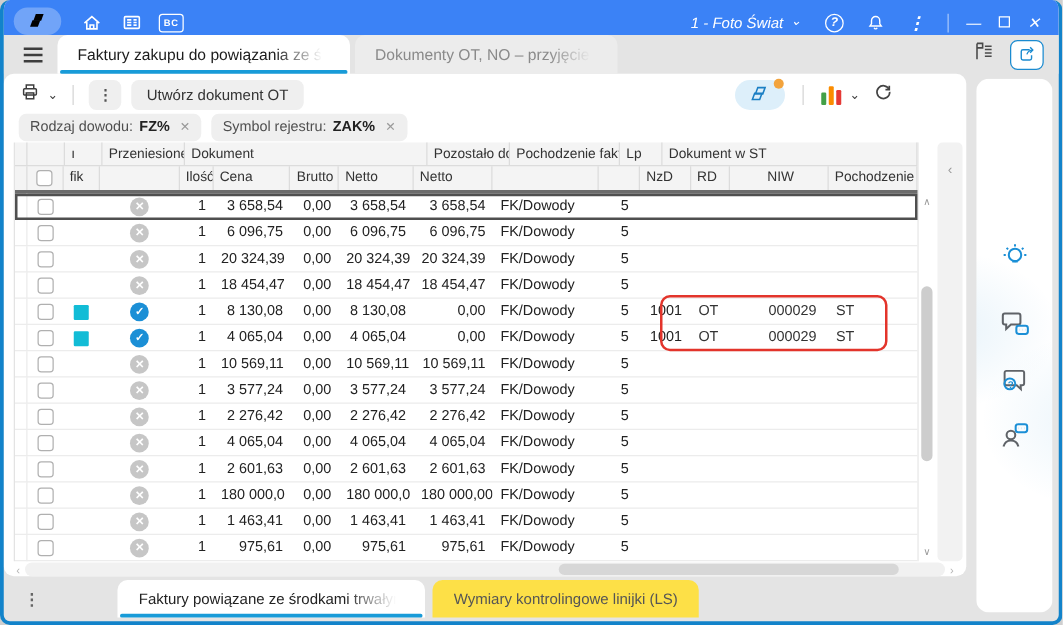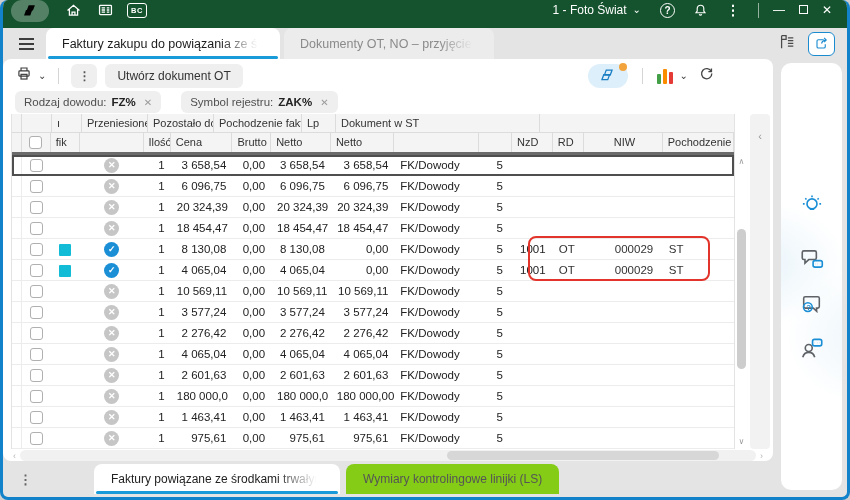--- a/index.html
+++ b/index.html
@@ -3,34 +3,34 @@
 <meta charset="utf-8">
 <style>
   * { margin:0; padding:0; box-sizing:border-box; }
   html,body { width:850px; height:500px; overflow:hidden; background:#cfcfcf; }
   body { font-family:"Liberation Sans", sans-serif; }
 
   .window{ width:850px; height:500px; border:3px solid #1283CA; border-top:none;
     border-radius:8px; overflow:hidden; display:flex; flex-direction:column; background:#E4E4E4; }
 
   
-  .titlebar{ height:28px; flex:0 0 28px; background:#14532d; display:flex; align-items:flex-start;
+  .titlebar{ height:28px; flex:0 0 28px; background:#3b82f6; display:flex; align-items:flex-end;
     padding:0 8px; color:#fff; }
   .tb-icon{ width:22px; height:20px; display:flex; align-items:center; justify-content:center; margin:0 5px; }
   .tb-icon svg{ stroke:#fff; fill:none; stroke-width:1.5; }
   .app-pill{ background:rgba(255,255,255,.28); border-radius:12px; width:38px; height:22px;
     display:flex; align-items:center; justify-content:center; margin-right:8px; }
   .bc-badge{ border:1.4px solid #fff; border-radius:3px; font-size:7.5px; font-weight:bold;
     padding:2px 3px; letter-spacing:.5px; }
   .open-html{ margin-left:10px; border:1.5px solid #fff; border-radius:13px; padding:3px 14px;
     font-size:12px; font-weight:bold; color:#fff; background:transparent; white-space:nowrap; }
   .search{ margin-left:84px; width:214px; height:21px; background:rgba(255,255,255,.30);
     border-radius:11px; display:flex; align-items:center; padding:0 9px; gap:6px; }
   .search span{ font-size:11.5px; color:#fff; }
-  .tb-right{ margin-left:auto; display:flex; align-items:center; }
+  .tb-right{ margin-left:auto; display:flex; align-items:center;font-style:italic; }
   .company{ font-size:12px; white-space:nowrap; }
   .chev{ font-size:10px; margin:0 10px 0 6px; line-height:1; }
   .help-circle{ width:15px; height:15px; border:1.3px solid #fff; border-radius:50%;
     font-size:10px; line-height:13px; text-align:center; font-weight:bold; margin:0 9px; }
   .kebab{ font-size:14px; font-weight:bold; margin:0 10px; }
   .tb-sep{ width:1px; height:15px; background:rgba(255,255,255,.55); margin:0 8px; }
   .winbtn{ width:24px; text-align:center; font-size:12px; }
   .max-sq{ display:inline-block; width:9px; height:9px; border:1.3px solid #fff; }
 
   
@@ -74,21 +74,21 @@
   .dot-badge{ position:absolute; top:-1px; right:1px; width:8px; height:8px; border-radius:50%;
     background:#F2A33C; }
   .chart-ic{ display:flex; align-items:flex-end; gap:2px; height:16px; }
   .chart-ic i{ display:block; width:4px; border-radius:1px; }
   .chart-ic .b1{ height:10px; background:#43A047; }
   .chart-ic .b2{ height:15px; background:#FB8C00; }
   .chart-ic .b3{ height:12px; background:#E53935; }
   .refresh svg{ stroke:#444; fill:none; stroke-width:1.6; }
 
   
-  .filters{ height:24px; flex:0 0 24px; display:flex; align-items:center; gap:20px; padding:0 12px; }
+  .filters{ height:24px; flex:0 0 24px; display:flex; align-items:center; gap:8px; padding:0 12px; }
   .chip{ background:#EFEFEF; border-radius:6px; height:22px; display:flex; align-items:center;
     gap:5px; padding:0 9px; font-size:11.5px; color:#4f4f4f; white-space:nowrap; }
   .chip b{ color:#222; }
   .chip-x{ color:#9a9a9a; font-size:10px; margin-left:3px; }
 
   
   .grid{ position:relative; flex:0 0 335px; height:335px; display:flex; padding-left:8px; }
   .grid-table{ width:724px; flex:0 0 724px; border-left:1px solid #E3E3E3; border-right:1px solid #E3E3E3; }
   .hdr{ background:#F4F4F4; border-bottom:3px solid #6B6B6B; font-size:11px; color:#333; }
   .h-row{ display:flex; height:19px; line-height:18px; }
@@ -132,21 +132,21 @@
 
   .h-scroll{ height:13px; flex:0 0 13px; display:flex; align-items:center; padding:0 10px; gap:4px;
     font-size:9px; color:#b5b5b5; }
   .hs-track{ flex:1; height:11px; background:#F1F1F1; border-radius:6px; position:relative; }
   .hs-thumb{ position:absolute; left:58%; width:37%; top:1px; height:9px; background:#D7D7D7; border-radius:5px; }
 
   
   .bottom-tabs{ height:30px; flex:0 0 30px; margin-top:3px; display:flex; align-items:stretch; padding-left:16px; }
   .bt-kebab{ align-self:center; color:#666; font-size:13px; font-weight:bold; margin-right:62px; }
   .btab{ display:flex; align-items:center; padding:0 17px; font-size:12px; color:#555;
-    background:#84cc16; border-radius:8px 8px 0 0; margin-right:6px; position:relative; white-space:nowrap; }
+    background:#fde047; border-radius:8px 8px 0 0; margin-right:6px; position:relative; white-space:nowrap; }
   .btab.active{ background:#fff; color:#222; }
   .btab.active::after{ content:""; position:absolute; left:2px; right:2px; bottom:0; height:3px;
     background:#189BD8; border-radius:2px; }
 
   
   .sidepanel{ flex:1; margin:4px 5px 7px 6px; background:
       radial-gradient(130px 90px at -25px 47%, rgba(27,139,208,.10), transparent 70%),
       radial-gradient(130px 100px at 95px 64%, rgba(27,139,208,.09), transparent 70%), #fff;
     border-radius:10px; position:relative; }
   .sp-ic{ position:absolute; left:50%; transform:translateX(-50%); width:28px; height:28px;
@@ -281,20 +281,21 @@
         </div>
 
         <div class="grid">
           <div class="grid-table">
             <div class="hdr">
               <div class="h-row h-row1">
                 <div class="h-cell c-ind"></div>
                 <div class="h-cell c-check"></div>
                 <div class="h-cell c-flag">ı</div>
                 <div class="h-cell c-status">Przeniesione</div>
+                <div class="h-cell c-grp-dok">Dokument</div>
                 <div class="h-cell c-pozost">Pozostało do</div>
                 <div class="h-cell c-poch">Pochodzenie faktur</div>
                 <div class="h-cell c-lp">Lp</div>
                 <div class="h-cell c-grp-st">Dokument w ST</div>
               </div>
               <div class="h-row">
                 <div class="h-cell c-ind"></div>
                 <div class="h-cell c-check cell-center">
                     <span class="cb"></span>
                   </div>

